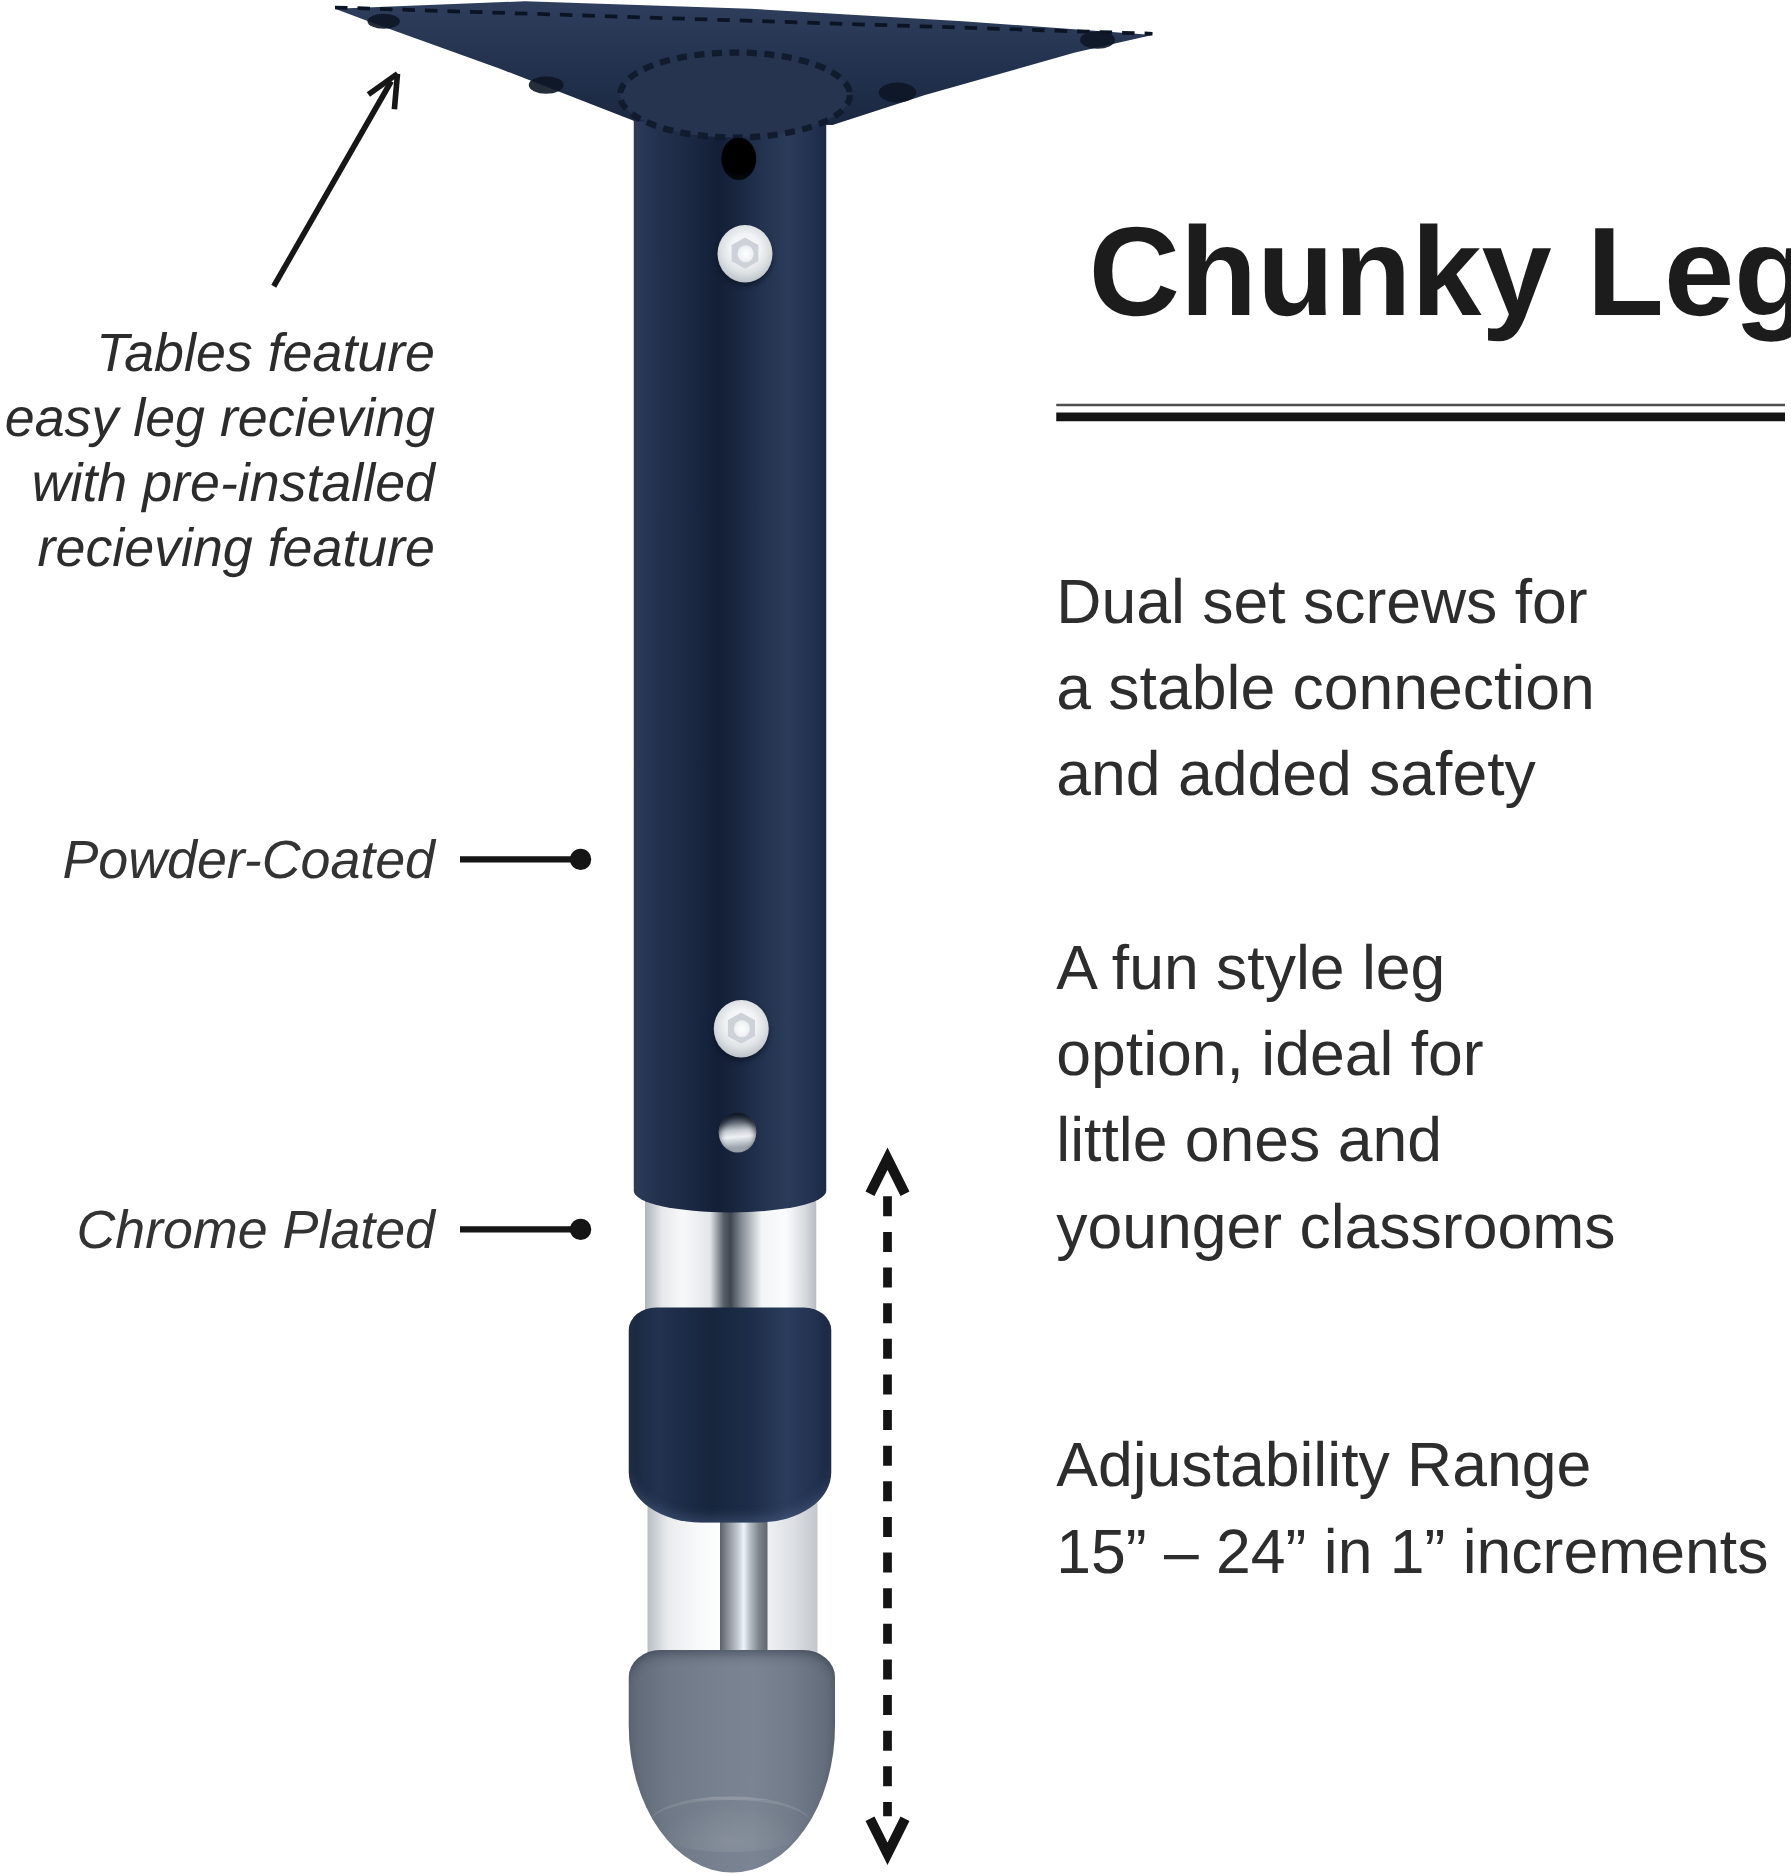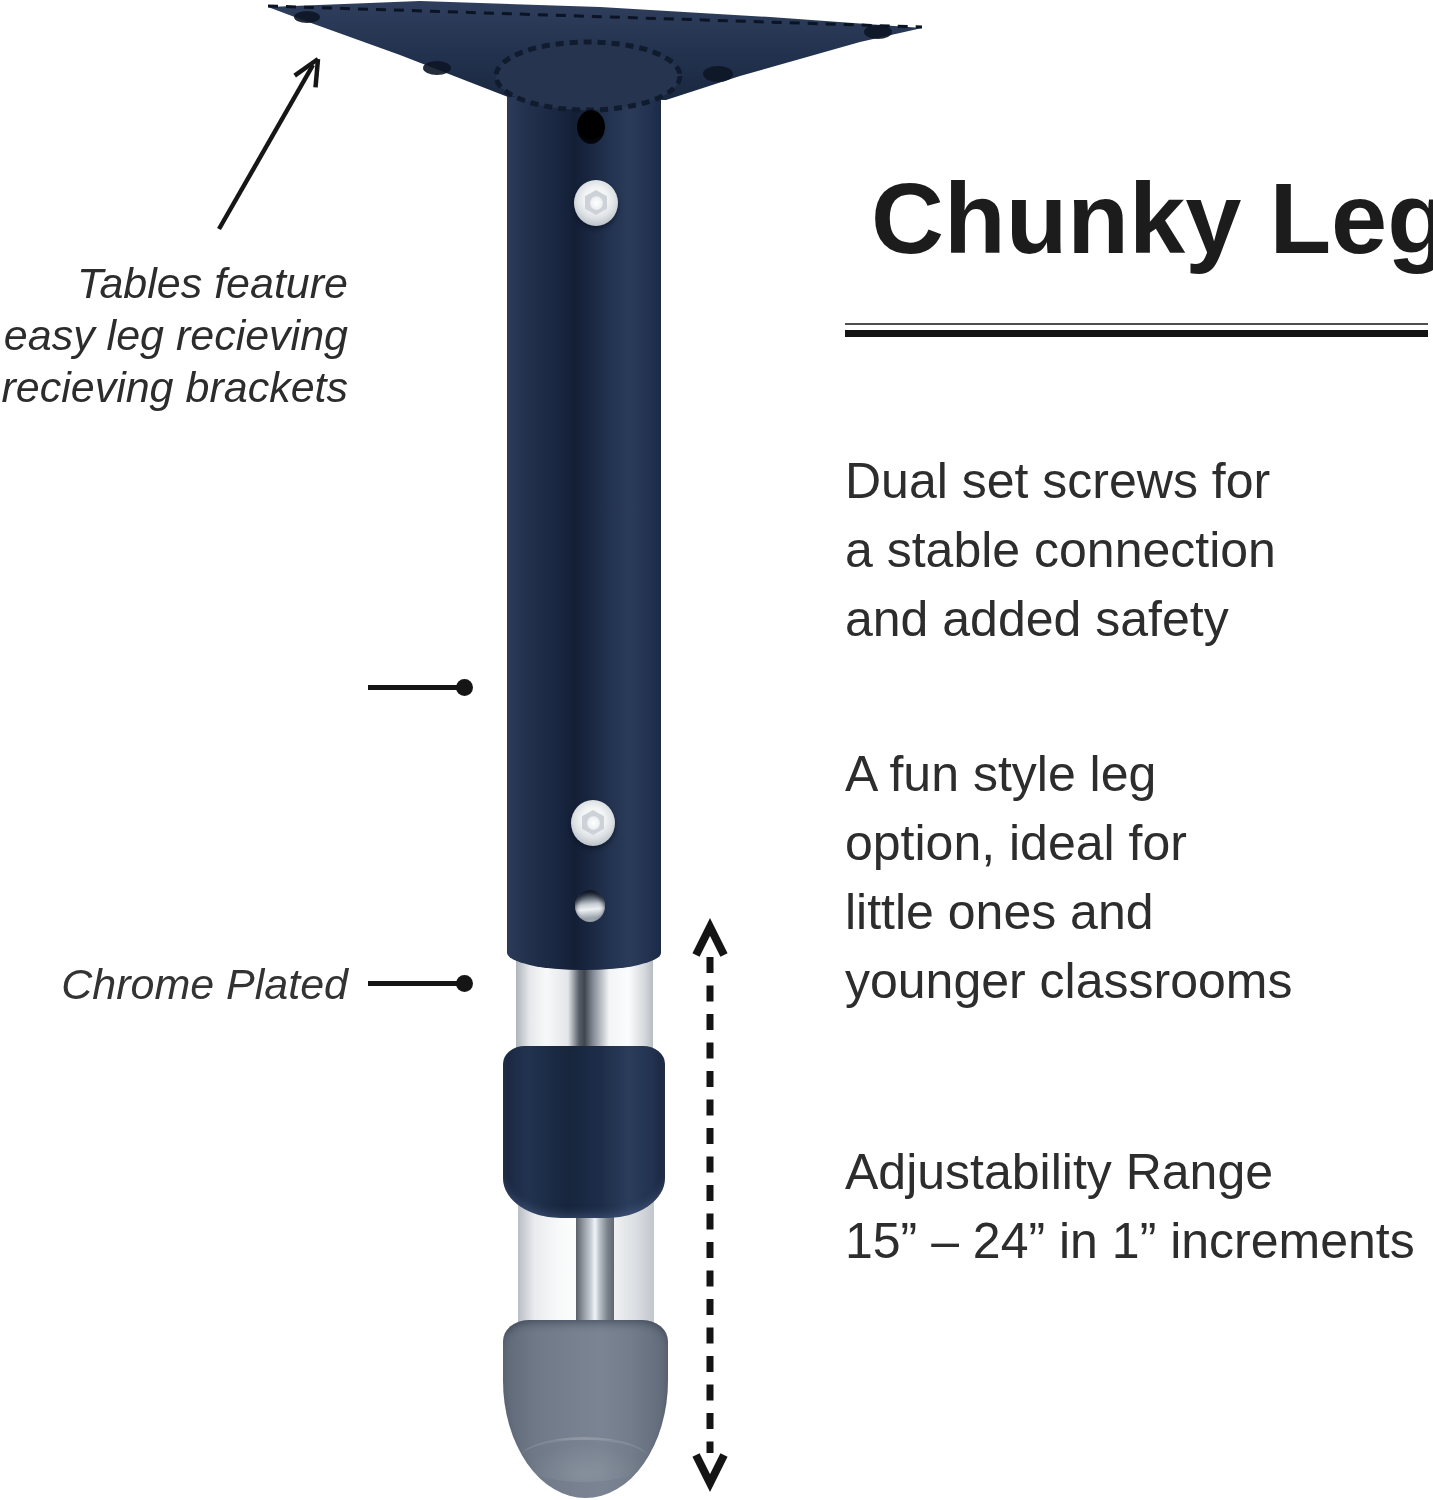--- a/index.html
+++ b/index.html
@@ -141,22 +141,24 @@
   </svg>
 
   <div class="abs leader-line" style="left:368px;top:685px;width:90px;"></div>
   <div class="abs leader-dot" style="left:456px;top:679px;"></div>
   <div class="abs leader-line" style="left:368px;top:981px;width:90px;"></div>
   <div class="abs leader-dot" style="left:456px;top:975px;"></div>
 
   <div class="abs callout-text">
     <div>Tables feature</div>
     <div>easy leg recieving</div>
-    <div>recieving brackets</div>
+    <div>with pre-installed</div>
+    <div>recieving feature</div>
   </div>
+  <div class="abs side-label" style="top:663px;">Powder-Coated</div>
   <div class="abs side-label" style="top:959px;">Chrome Plated</div>
 
   <div class="abs title">Chunky Leg</div>
   <div class="abs rule-thin"></div>
   <div class="abs rule-thick"></div>
 
   <div class="abs feature" style="top:447px;">
     <div>Dual set screws for</div>
     <div>a stable connection</div>
     <div>and added safety</div>

